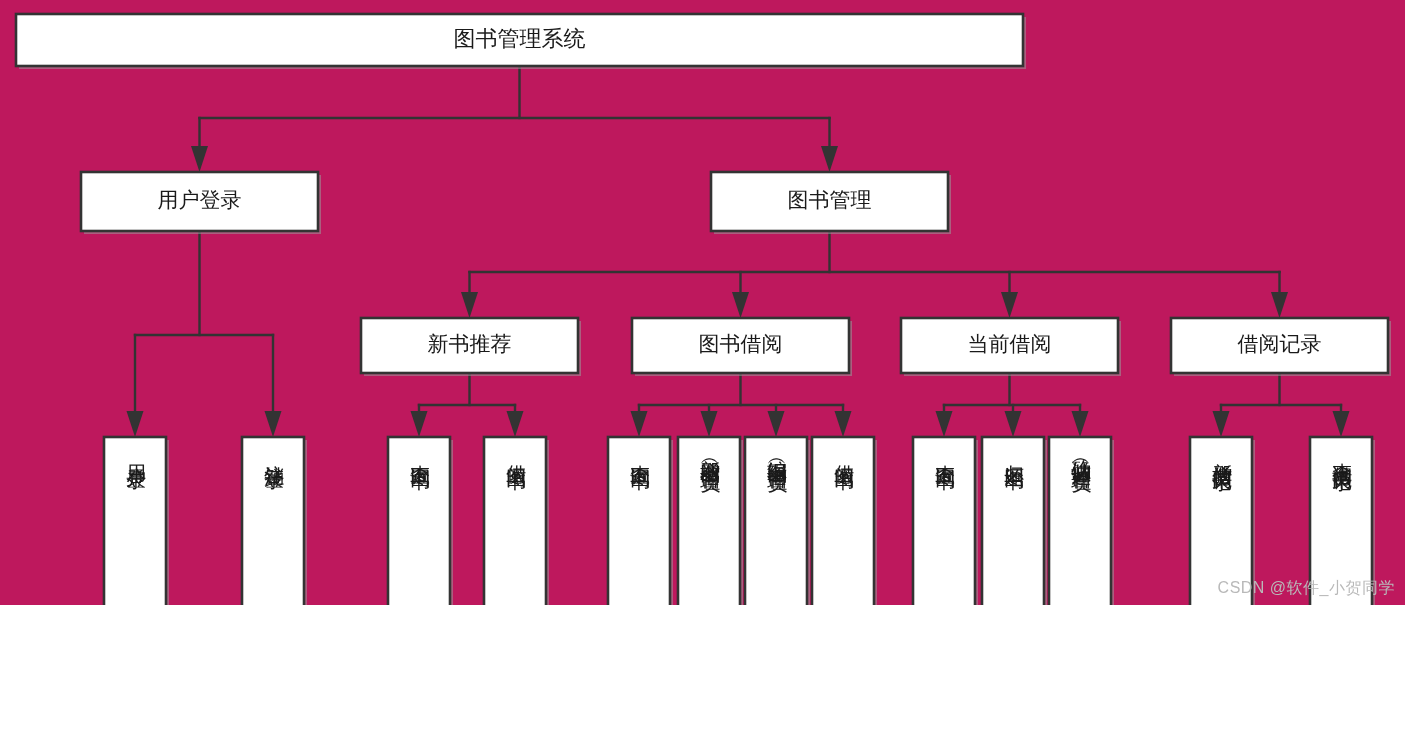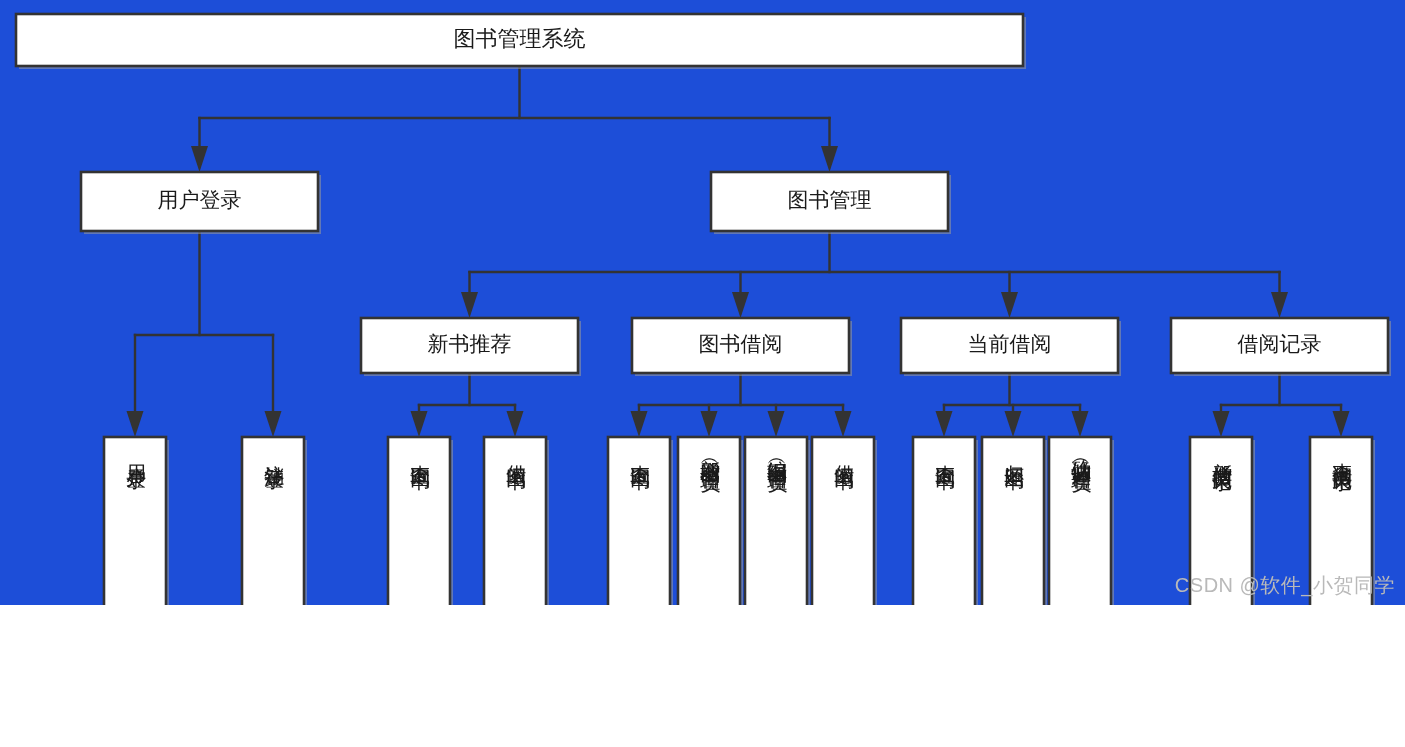--- a/index.html
+++ b/index.html
@@ -8,21 +8,21 @@
     padding: 0;
     background: #ffffff;
   }
   body {
     font-family: "Liberation Sans", "DejaVu Sans", sans-serif;
   }
   #diagram-root {
     position: relative;
     width: 1405px;
     height: 605px;
-    background: #1d4ed8;
+    background: #be185d;
     overflow: hidden;
   }
   svg#flowchart {
     display: block;
     width: 1405px;
     height: 747px;
   }
   .node-rect {
     fill: #ffffff;
     stroke: #333333;
@@ -57,21 +57,21 @@
   }
   .edge-arrow {
     fill: #333333;
     stroke: none;
   }
   .watermark {
     position: absolute;
     right: 10px;
     bottom: 6px;
     font-family: "Liberation Sans", "DejaVu Sans", sans-serif;
-    font-size: 20px;
+    font-size: 16px;
     color: #b9b9b9;
     letter-spacing: 0.5px;
     user-select: none;
     white-space: nowrap;
   }
 </style>
 </head>
 <body>
 
 <div id="diagram-root">

